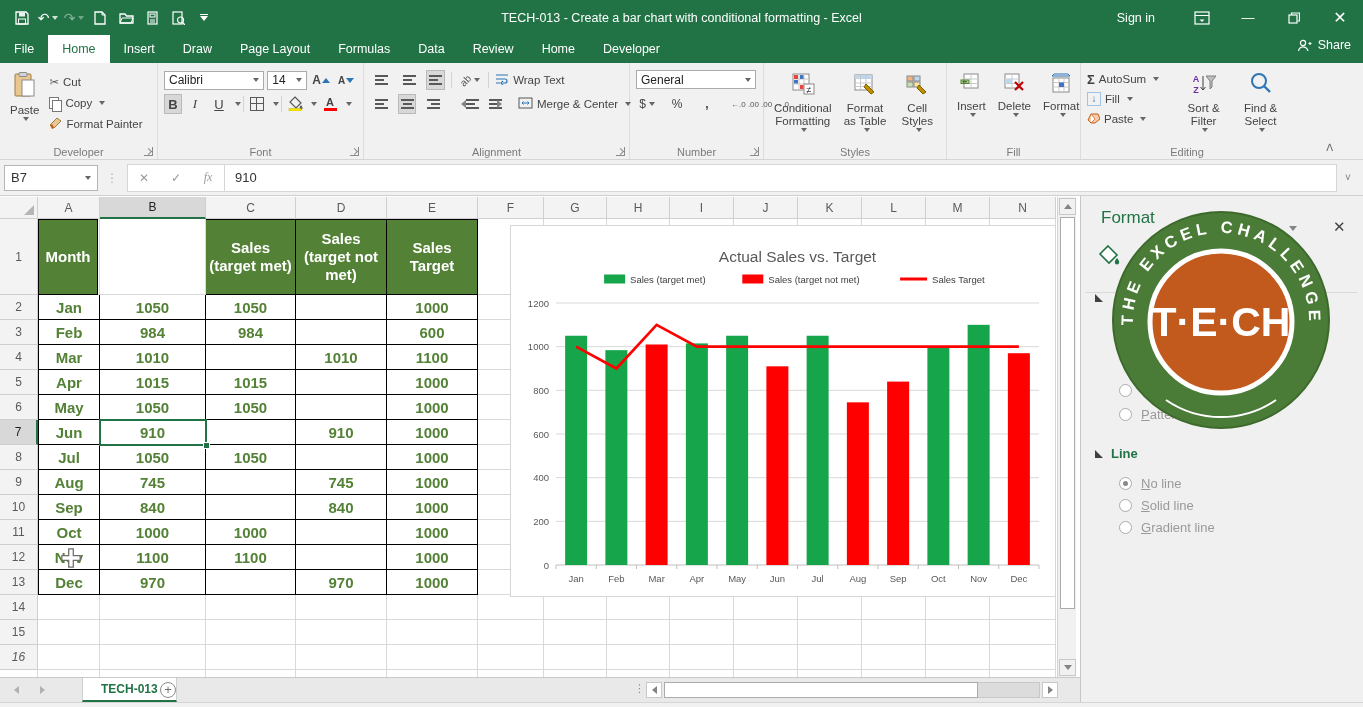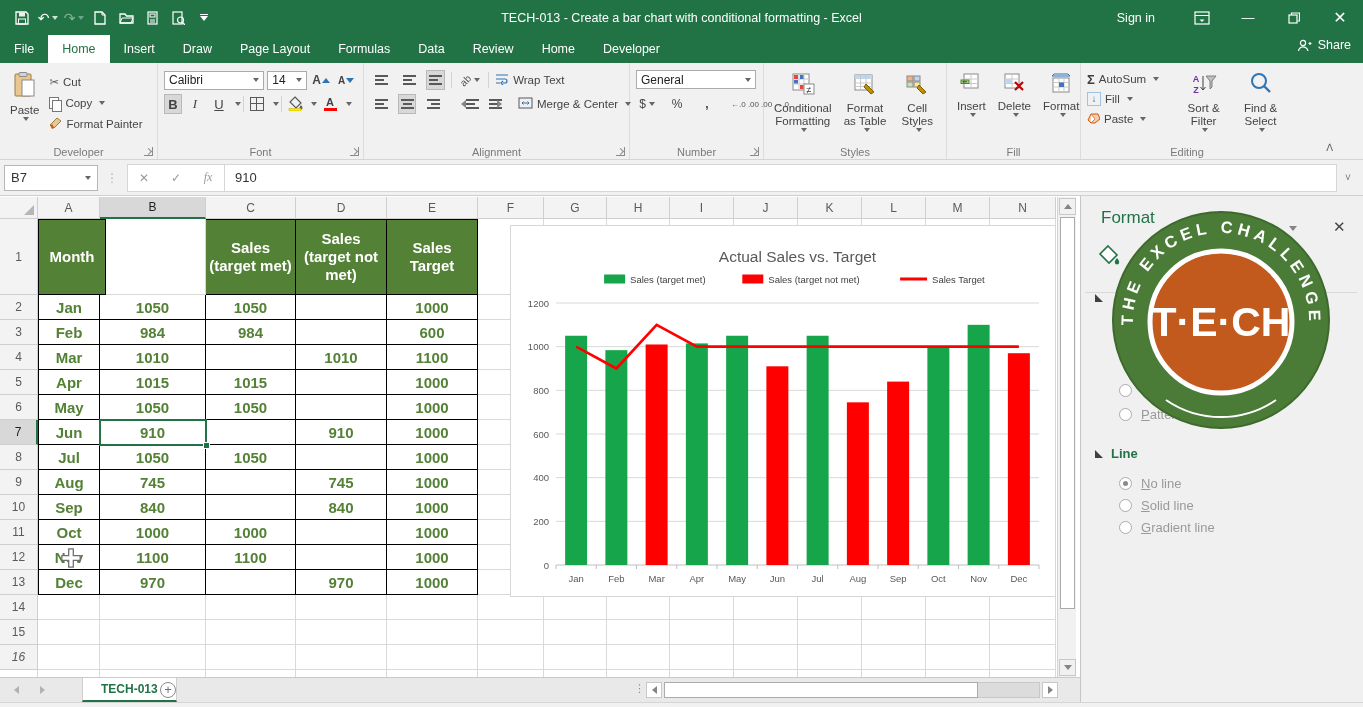--- a/index.html
+++ b/index.html
@@ -609,21 +609,21 @@
     <div class="rowhdr sel" style="left: 0px; top: 223px; width: 38px; height: 25px;">7</div>
     <div class="rowhdr" style="left: 0px; top: 248px; width: 38px; height: 25px;">8</div>
     <div class="rowhdr" style="left: 0px; top: 273px; width: 38px; height: 25px;">9</div>
     <div class="rowhdr" style="left: 0px; top: 298px; width: 38px; height: 25px;">10</div>
     <div class="rowhdr" style="left: 0px; top: 323px; width: 38px; height: 25px;">11</div>
     <div class="rowhdr" style="left: 0px; top: 348px; width: 38px; height: 25px;">12</div>
     <div class="rowhdr" style="left: 0px; top: 373px; width: 38px; height: 25px;">13</div>
     <div class="rowhdr" style="left: 0px; top: 398px; width: 38px; height: 25px;">14</div>
     <div class="rowhdr" style="left: 0px; top: 423px; width: 38px; height: 25px;">15</div>
     <div class="rowhdr" style="left: 0px; top: 448px; width: 38px; height: 25px; font-style: italic;">16</div>
-    <div class="tcell hdr" style="left: 38px; top: 22px; width: 68px; height: 76px; border-left: 1px solid rgb(0, 0, 0); border-top: 1px solid rgb(0, 0, 0);">Month</div>
+    <div class="tcell hdr" style="left: 38px; top: 22px; width: 60px; height: 76px; border-left: 1px solid rgb(0, 0, 0); border-top: 1px solid rgb(0, 0, 0);">Month</div>
     <div class="tcell hdr" style="left: 206px; top: 22px; width: 90px; height: 76px; border-left: none; border-top: 1px solid rgb(0, 0, 0);">Sales (target met)</div>
     <div class="tcell hdr" style="left: 296px; top: 22px; width: 91px; height: 76px; border-left: none; border-top: 1px solid rgb(0, 0, 0);">Sales (target not met)</div>
     <div class="tcell hdr" style="left: 387px; top: 22px; width: 91px; height: 76px; border-left: none; border-top: 1px solid rgb(0, 0, 0);">Sales Target</div>
     <div class="tcell" style="left: 38px; top: 98px; width: 62px; height: 25px; border-left: 1px solid rgb(0, 0, 0);">Jan</div>
     <div class="tcell" style="left: 100px; top: 98px; width: 106px; height: 25px; border-left: none;">1050</div>
     <div class="tcell" style="left: 206px; top: 98px; width: 90px; height: 25px; border-left: none;">1050</div>
     <div class="tcell" style="left: 296px; top: 98px; width: 91px; height: 25px; border-left: none;"></div>
     <div class="tcell" style="left: 387px; top: 98px; width: 91px; height: 25px; border-left: none;">1000</div>
     <div class="tcell" style="left: 38px; top: 123px; width: 62px; height: 25px; border-left: 1px solid rgb(0, 0, 0);">Feb</div>
     <div class="tcell" style="left: 100px; top: 123px; width: 106px; height: 25px; border-left: none;">984</div>

